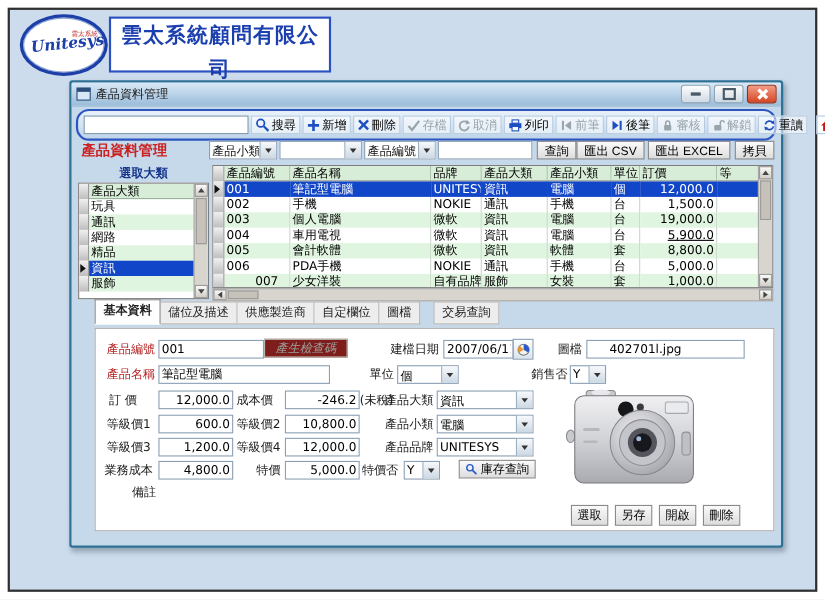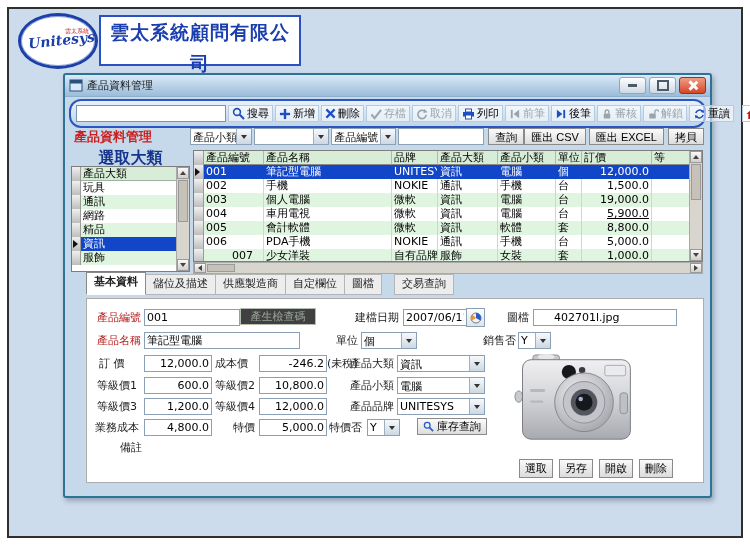--- a/index.html
+++ b/index.html
@@ -41,21 +41,21 @@
   .combo{height:17px;border:1px solid #8ba0b5;background:#fff;display:flex;box-sizing:border-box;}
   .combo .txt{flex:1;padding:1px 2px;overflow:hidden;white-space:nowrap;font-size:11px;}
   .combo .arr{width:14px;background:linear-gradient(#f7f9fb,#ccd8e3);border-left:1px solid #9bb0c2;display:flex;align-items:center;justify-content:center;}
   .tri{width:0;height:0;border-left:3.5px solid transparent;border-right:3.5px solid transparent;border-top:4px solid #333;}
   .q-input{width:80px;height:15px;border:1px solid #8ba0b5;background:#fff;margin-left:2px;font-size:11px;padding:0 2px;}
   .gbtn{background:linear-gradient(#fafafa,#dddddd);border:1px solid #8a8a8a;font-size:11px;padding:1px 6px;height:17px;box-sizing:border-box;white-space:nowrap;cursor:default;}
   .q-spacer{flex:1;}
 
   
   .catpanel{position:absolute;left:6px;top:75px;width:119px;height:122px;}
-  .cat-title{text-align:center;color:#16348c;font-weight:bold;font-size:16px;height:16px;line-height:15px;}
+  .cat-title{text-align:center;color:#16348c;font-weight:bold;font-size:11px;height:16px;line-height:15px;}
   .cat-box{position:relative;height:104px;border:1px solid #7d7d7d;background:#fff;overflow:hidden;}
   .crow{display:flex;height:14px;align-items:stretch;font-size:11px;}
   .crow .mk{width:8px;background:linear-gradient(#f0f0f0,#bdbdbd);border-right:1px solid #9a9a9a;position:relative;}
   .crow .lbl{flex:1;padding:0 2px;line-height:14px;overflow:hidden;white-space:nowrap;}
   .crow.hdr .lbl{background:#d8edd8;border-bottom:1px solid #9ab39a;}
   .crow.alt .lbl{background:#e0f5e0;}
   .crow.sel .lbl{background:#1246c8;color:#fff;}
   .mk-arrow{position:absolute;left:1px;top:3px;width:0;height:0;border-top:4px solid transparent;border-bottom:4px solid transparent;border-left:5px solid #111;}
   .vscroll{position:absolute;right:0;top:0;bottom:0;width:12px;background:#d8d4ce;border-left:1px solid #a9a9a9;}
   .vscroll .up,.vscroll .dn{position:absolute;left:0;right:0;height:12px;background:linear-gradient(#fafafa,#d2cec8);border:1px solid #9a9a9a;box-sizing:border-box;display:flex;align-items:center;justify-content:center;}
@@ -90,21 +90,21 @@
   .tab.active{background:#fff;border:1px solid #8a8a8a;border-bottom:1px solid #fff;height:17px;font-weight:bold;position:relative;z-index:2;}
   .tab:last-child{margin-left:12px;border-left:1px solid #b5b5b5;}
 
   
   .formpanel{position:absolute;left:21px;top:223px;right:6px;bottom:13px;background:#fff;border:1px solid #adadad;font-size:11px;}
   .flabel{position:absolute;height:15px;line-height:15px;color:#1a1a1a;white-space:nowrap;}
   .flabel.red{color:#b42222;}
   .finput{position:absolute;height:15px;border:1px solid #8ba0b5;background:#fff;font-size:11px;padding:0 2px;box-sizing:content-box;font-family:inherit;}
   .finput.num{text-align:right;}
   .fcombo{position:absolute;}
-  .fbtn-dis{position:absolute;height:17px;background:#404040;border:1px solid #b3bdb0;color:#9aa39a;font-size:11px;line-height:15px;text-align:center;box-sizing:border-box;}
+  .fbtn-dis{position:absolute;height:17px;background:#7f1d1d;border:1px solid #b3bdb0;color:#9aa39a;font-size:11px;line-height:15px;text-align:center;box-sizing:border-box;font-style:italic;}
   .calbtn{position:absolute;width:17px;height:17px;border:1px solid #8ba0b5;background:linear-gradient(#fdfdfd,#dbe4ec);display:flex;align-items:center;justify-content:center;}
   .stockbtn{position:absolute;height:17px;display:flex;align-items:center;gap:3px;background:linear-gradient(#fafafa,#dddddd);border:1px solid #8a8a8a;font-size:11px;padding:0 5px;box-sizing:border-box;}
   .ftext{position:absolute;border:1px solid #8ba0b5;font-size:11px;font-family:inherit;padding:1px 2px;resize:none;overflow:hidden;}
   .photo{position:absolute;left:427px;top:52px;width:123px;height:95px;}
   .photo-btns{position:absolute;left:432px;top:160px;display:flex;gap:6px;}
   .pbtn{background:linear-gradient(#fafafa,#dcdcdc);border:1px solid #8a8a8a;font-size:11px;padding:1px 5px;white-space:nowrap;cursor:default;}
 </style>
 </head>
 <body>
 

